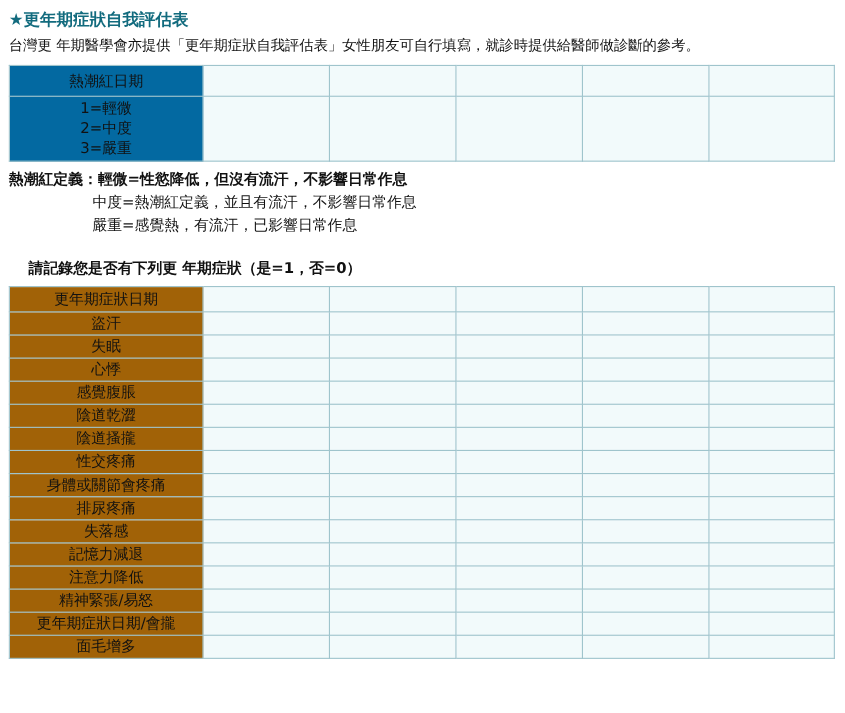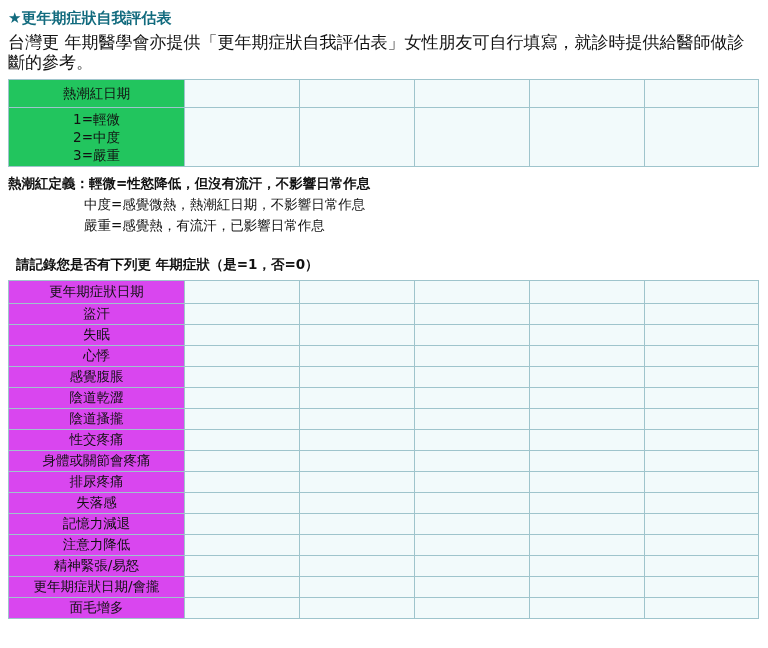--- a/index.html
+++ b/index.html
@@ -23,41 +23,41 @@
   }
   .title {
     font-size: 15px;
     font-weight: bold;
     color: #126b7e;
     line-height: 20px;
     margin: 2px 0 4px 0;
     letter-spacing: 0px;
   }
   .intro {
-    font-size: 17px;
+    font-size: 13px;
     line-height: 20px;
     color: #111111;
     margin: 0 0 7px 0;
   }
   table.grid {
     border-collapse: collapse;
     width: 750px;
     table-layout: fixed;
   }
   table.grid td {
     border: 1px solid #9fc4cc;
     font-size: 13.5px;
     color: #111111;
     text-align: center;
     vertical-align: middle;
     padding: 0;
     background: #f2fafb;
   }
   table.grid td.label {
-    background: #22c55e;
+    background: #0369a1;
     width: 176px;
   }
   .hf-head td.label {
     height: 27px;
     font-size: 13.5px;
   }
   .hf-head td.cell {
     height: 27px;
   }
   .hf-body td.label {
@@ -84,28 +84,28 @@
   .defline.first {
     font-weight: bold;
   }
   .defline.indent {
     padding-left: 76px;
   }
   .prompt {
     font-size: 13.5px;
     font-weight: bold;
     line-height: 20px;
-    margin: 18px 0 6px 8px;
+    margin: 18px 0 6px 18px;
     color: #111111;
   }
   table.sym td {
     height: 20px;
   }
   table.sym td.label {
-    background: #d946ef;
+    background: #a16207;
   }
   table.sym tr.head td.label {
     height: 22px;
   }
   table.sym tr.head td.cell {
     height: 22px;
   }
 </style>
 </head>
 <body>
@@ -144,21 +144,21 @@
         <td class="cell"></td>
         <td class="cell"></td>
         <td class="cell"></td>
         <td class="cell"></td>
       </tr>
     </tbody>
   </table>
 
   <div class="defs">
     <div class="defline first">熱潮紅定義：輕微=性慾降低，但沒有流汗，不影響日常作息</div>
-    <div class="defline indent">中度=感覺微熱，熱潮紅日期，不影響日常作息</div>
+    <div class="defline indent">中度=熱潮紅定義，並且有流汗，不影響日常作息</div>
     <div class="defline indent">嚴重=感覺熱，有流汗，已影響日常作息</div>
   </div>
 
   <div class="prompt">請記錄您是否有下列更 年期症狀（是=1，否=0）</div>
 
   <table class="grid sym">
     <colgroup>
       <col style="width:176px">
       <col style="width:115px">
       <col style="width:115px">

